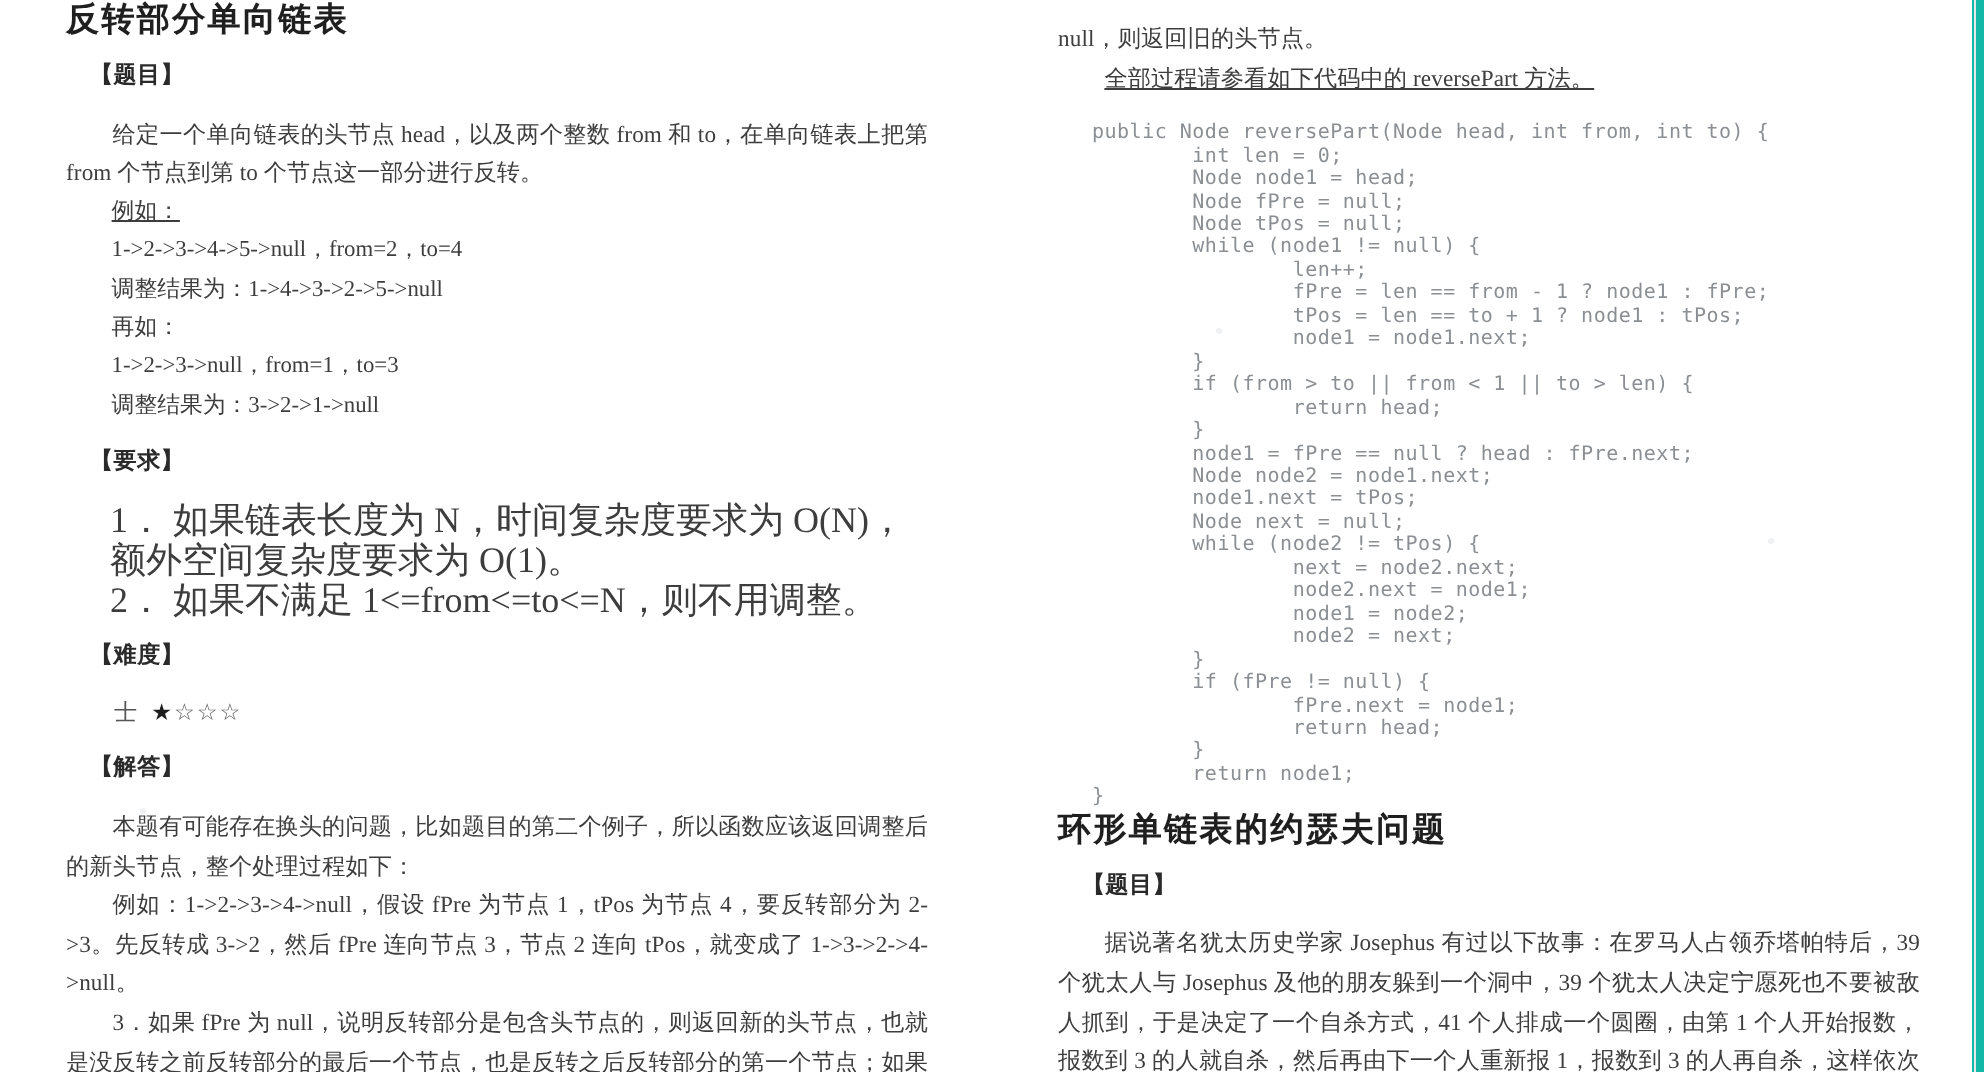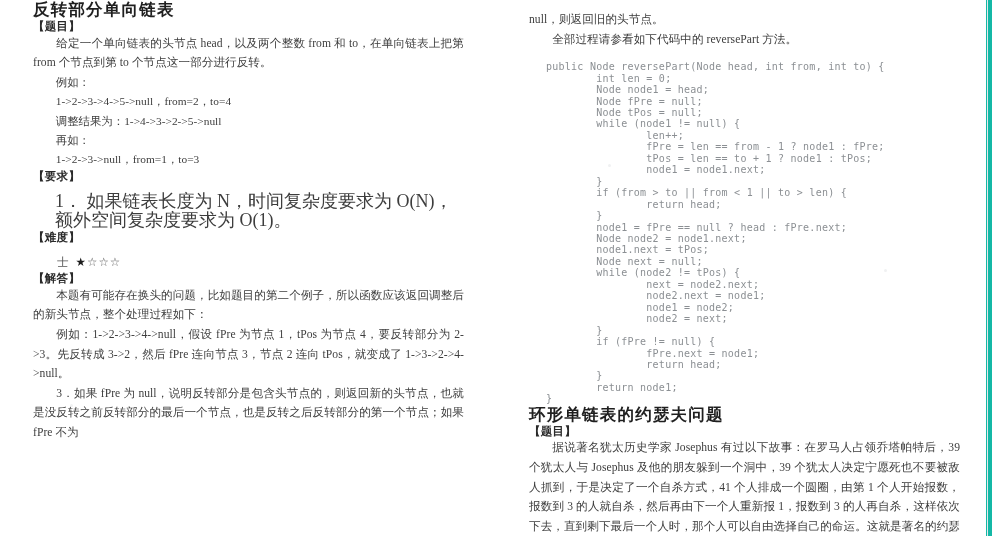--- a/index.html
+++ b/index.html
@@ -55,41 +55,41 @@
     line-height: 1.2;
   }
   .title-left  { margin-top: 23px; }
   .title-right { margin-top: 24px; margin-left: 6px; }
 
   h2.block-head {
     font-family: Liberation Serif, serif;
     font-weight: bold;
     font-size: 11.5px;
     color: #2a2a2a;
-    margin: 0;
+    margin: 12px;
     line-height: 1.2;
     letter-spacing: .3px;
   }
   .bh-1 { margin-top: 17px; }
   .bh-2 { margin-top: 14px; }
   .bh-3 { margin-top: 13px; }
   .bh-right { margin-top: 16px; margin-left: 6px; }
 
   p.body-text {
     font-size: 11.6px;
     line-height: 19.6px;
     margin: 0;
     text-align: justify;
     text-justify: inter-ideograph;
     color: #3d3d3d;
     letter-spacing: .05px;
   }
   p.indent2 { text-indent: 2em; }
   .gap-top-8  { margin-top: 8px; }
-  .gap-top-4  { margin-top: 4px; }
+  .gap-top-4  { margin-top: 4px; text-decoration: underline; }
 
   .mono-ex {
     font-size: 11.4px;
     line-height: 19.4px;
     margin: 0;
     text-indent: 2em;
     color: #3d3d3d;
   }
 
   ol.req-list {
@@ -154,26 +154,30 @@
     <p class="mono-ex gap-top-4">例如：</p>
 
     <p class="mono-ex">1-&gt;2-&gt;3-&gt;4-&gt;5-&gt;null，from=2，to=4</p>
 
     <p class="mono-ex">调整结果为：1-&gt;4-&gt;3-&gt;2-&gt;5-&gt;null</p>
 
     <p class="mono-ex">再如：</p>
 
     <p class="mono-ex">1-&gt;2-&gt;3-&gt;null，from=1，to=3</p>
 
+    <p class="mono-ex">调整结果为：3-&gt;2-&gt;1-&gt;null</p>
 
     <h2 class="block-head bh-2">【要求】</h2>
 
     <ol class="req-list">
       <li>
         <span>1． 如果链表长度为 N，时间复杂度要求为 O(N)，额外空间复杂度要求为 O(1)。</span>
+      </li>
+      <li>
+        <span>2． 如果不满足 1&lt;=from&lt;=to&lt;=N，则不用调整。</span>
       </li>
     </ol>
 
     <h2 class="block-head bh-3">【难度】</h2>
 
     <div class="stars">
       <span class="ch">士</span><span class="filled">★</span><span class="hollow">☆☆☆</span>
     </div>
 
     <h2 class="block-head bh-3">【解答】</h2>

